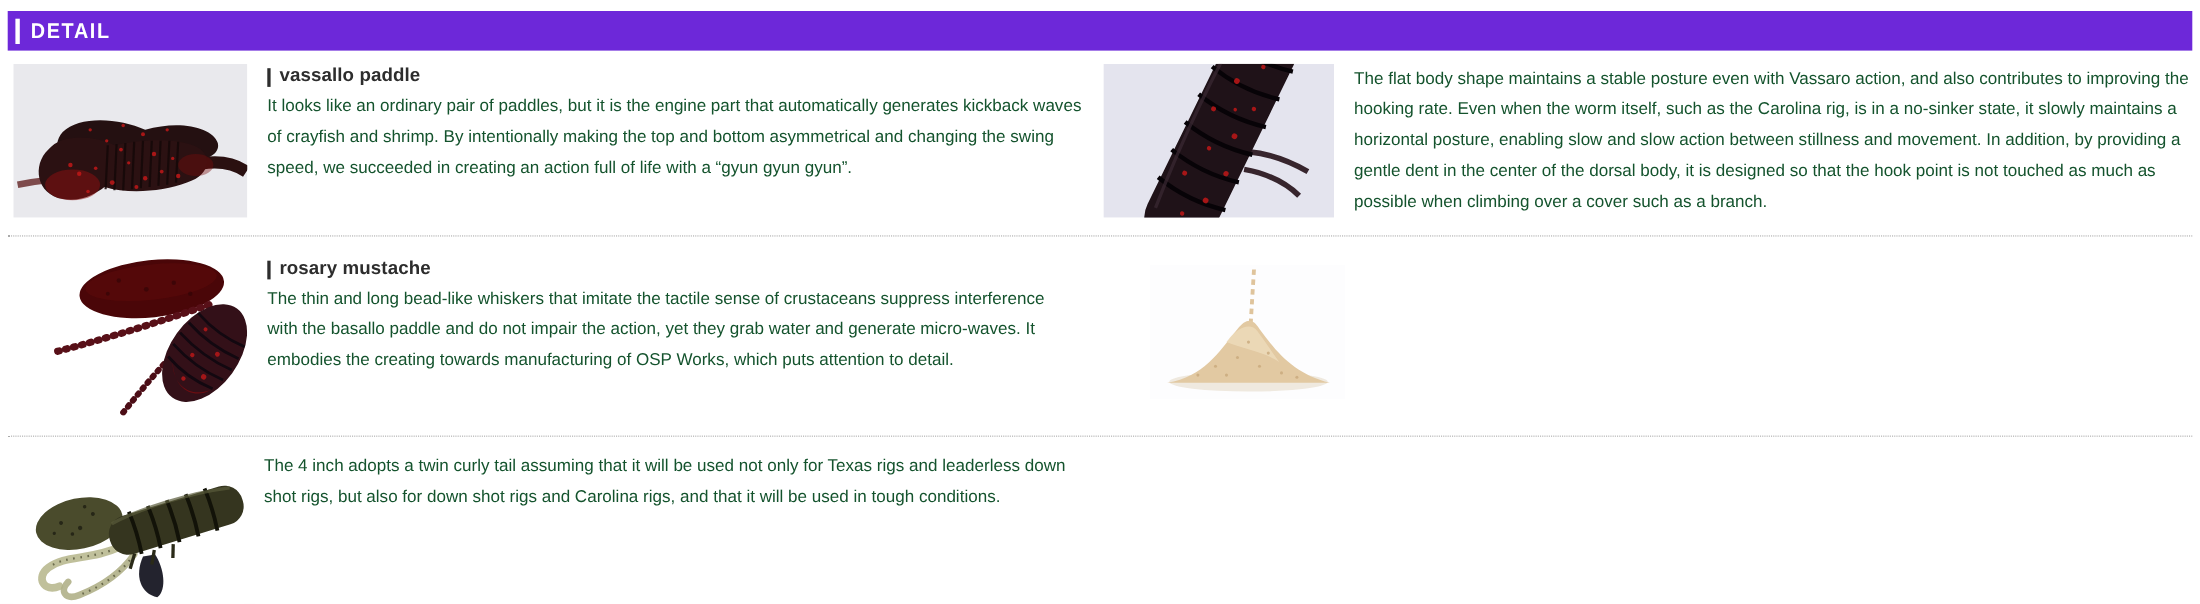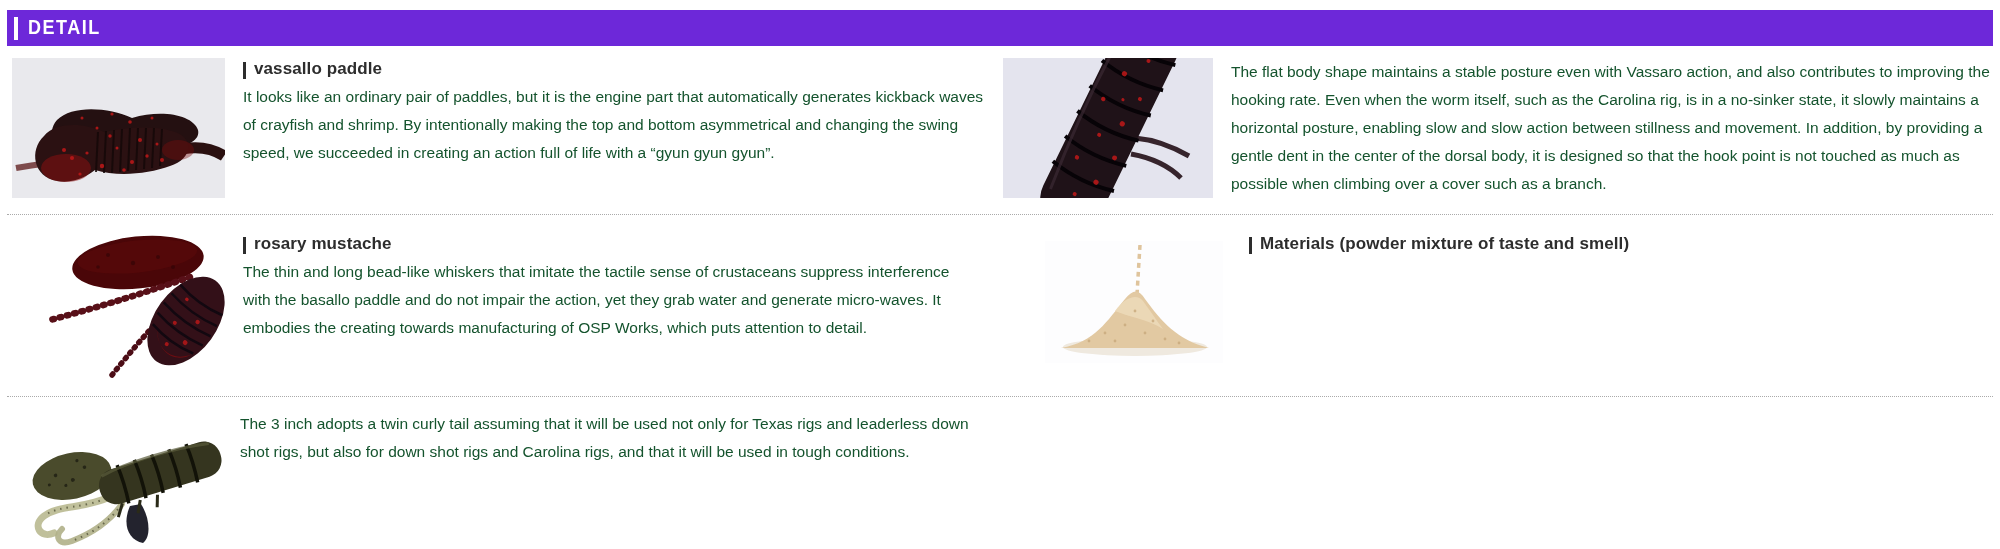--- a/index.html
+++ b/index.html
@@ -216,24 +216,20 @@
               <circle cx="120" cy="98" r="1.4"></circle>
                 <circle cx="44" cy="100" r="1.4"></circle>
                 <circle cx="90" cy="70" r="1.4"></circle>
               <circle cx="134" cy="102" r="1.4"></circle>
                 <circle cx="70" cy="100" r="1.4"></circle>
                 <circle cx="108" cy="80" r="1.4"></circle>
             </g>
           </svg>
         </div>
         <div class="text text-r">
-          <div class="sec-title">
-            <span class="title-bar"></span>
-            <h3>Materials (powder mixture of taste and smell)</h3>
-          </div>
         </div>
       </section>
     </div>
 
     <div class="row row-3">
 
       <section class="cell cell-left">
         <div class="photo">
           <svg width="210" height="140" viewBox="0 0 210 140">
             <rect width="210" height="140" fill="#ffffff"></rect>
@@ -265,21 +261,21 @@
               <path d="M92 50 C 120 44, 170 44, 204 50" stroke="#5a5b3a" stroke-width="3" fill="none" opacity="0.7"></path>
               <g stroke="#2a2a18" stroke-width="3" fill="none">
                 <path d="M104 82 L 96 94"></path>
                   <path d="M122 84 L 116 96"></path>
                   <path d="M140 84 L 136 96"></path>
               </g>
             </g>
           </svg>
         </div>
         <div class="text text-l">
-          <p class="sec-body">The 3 inch adopts a twin curly tail assuming that it will be used not only for Texas rigs and leaderless down shot rigs, but also for down shot rigs and Carolina rigs, and that it will be used in tough conditions.</p>
+          <p class="sec-body">The 4 inch adopts a twin curly tail assuming that it will be used not only for Texas rigs and leaderless down shot rigs, but also for down shot rigs and Carolina rigs, and that it will be used in tough conditions.</p>
         </div>
       </section>
 
       <section class="cell cell-right"></section>
     </div>
 
   </div>
 </div>
 
 </body></html>

